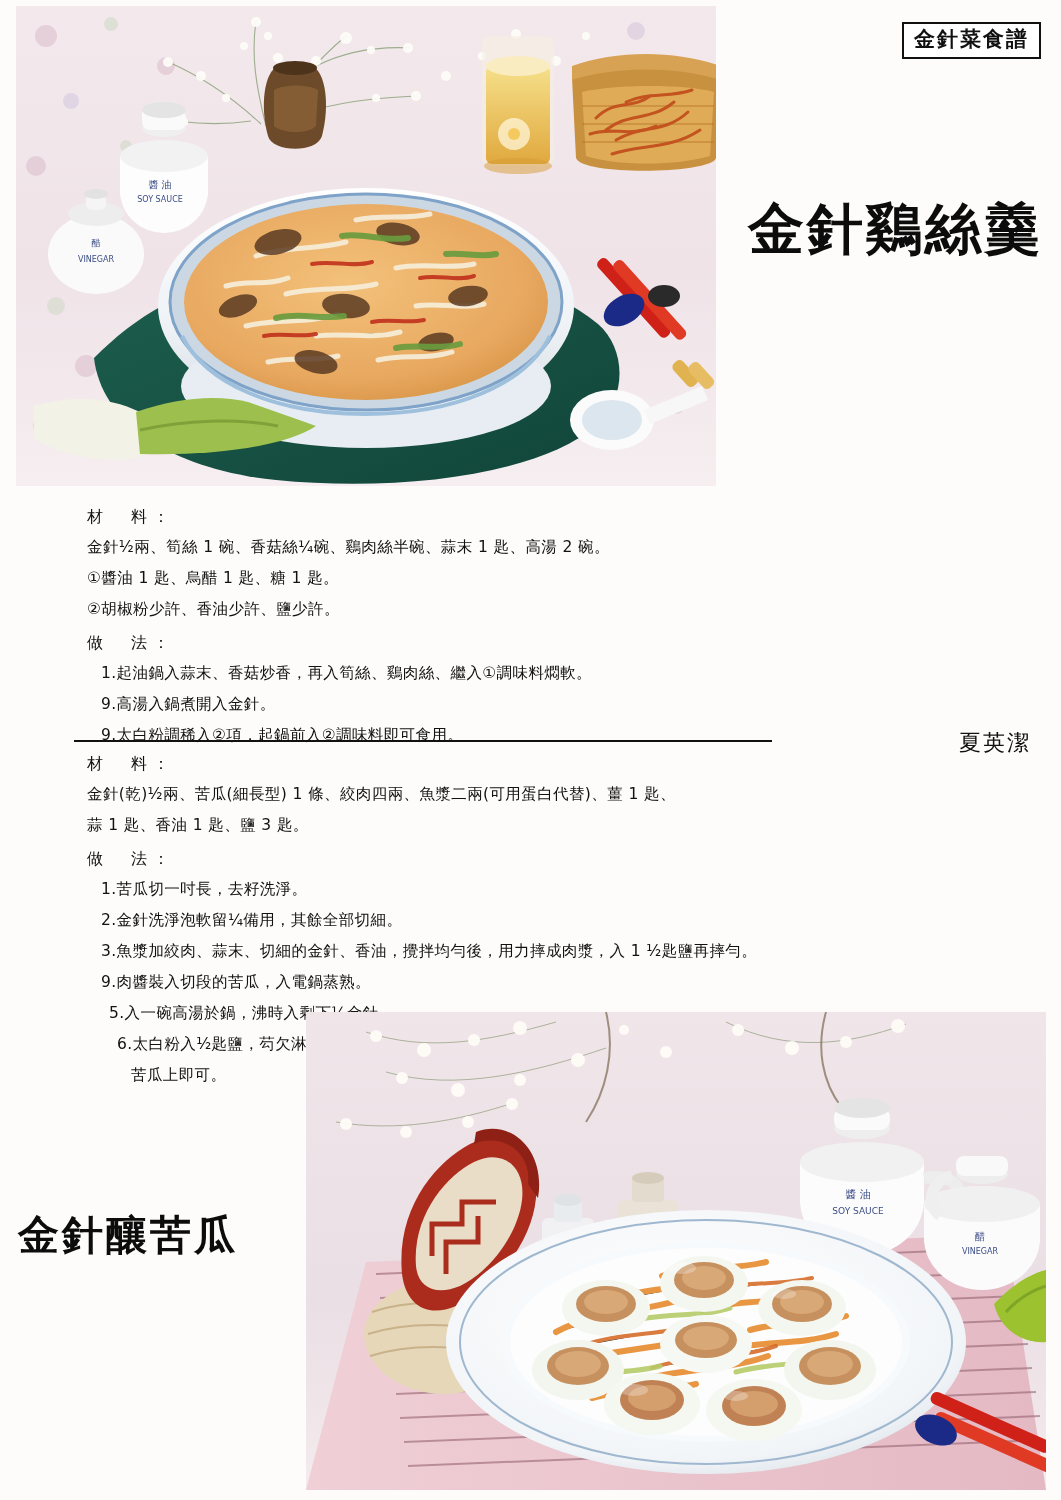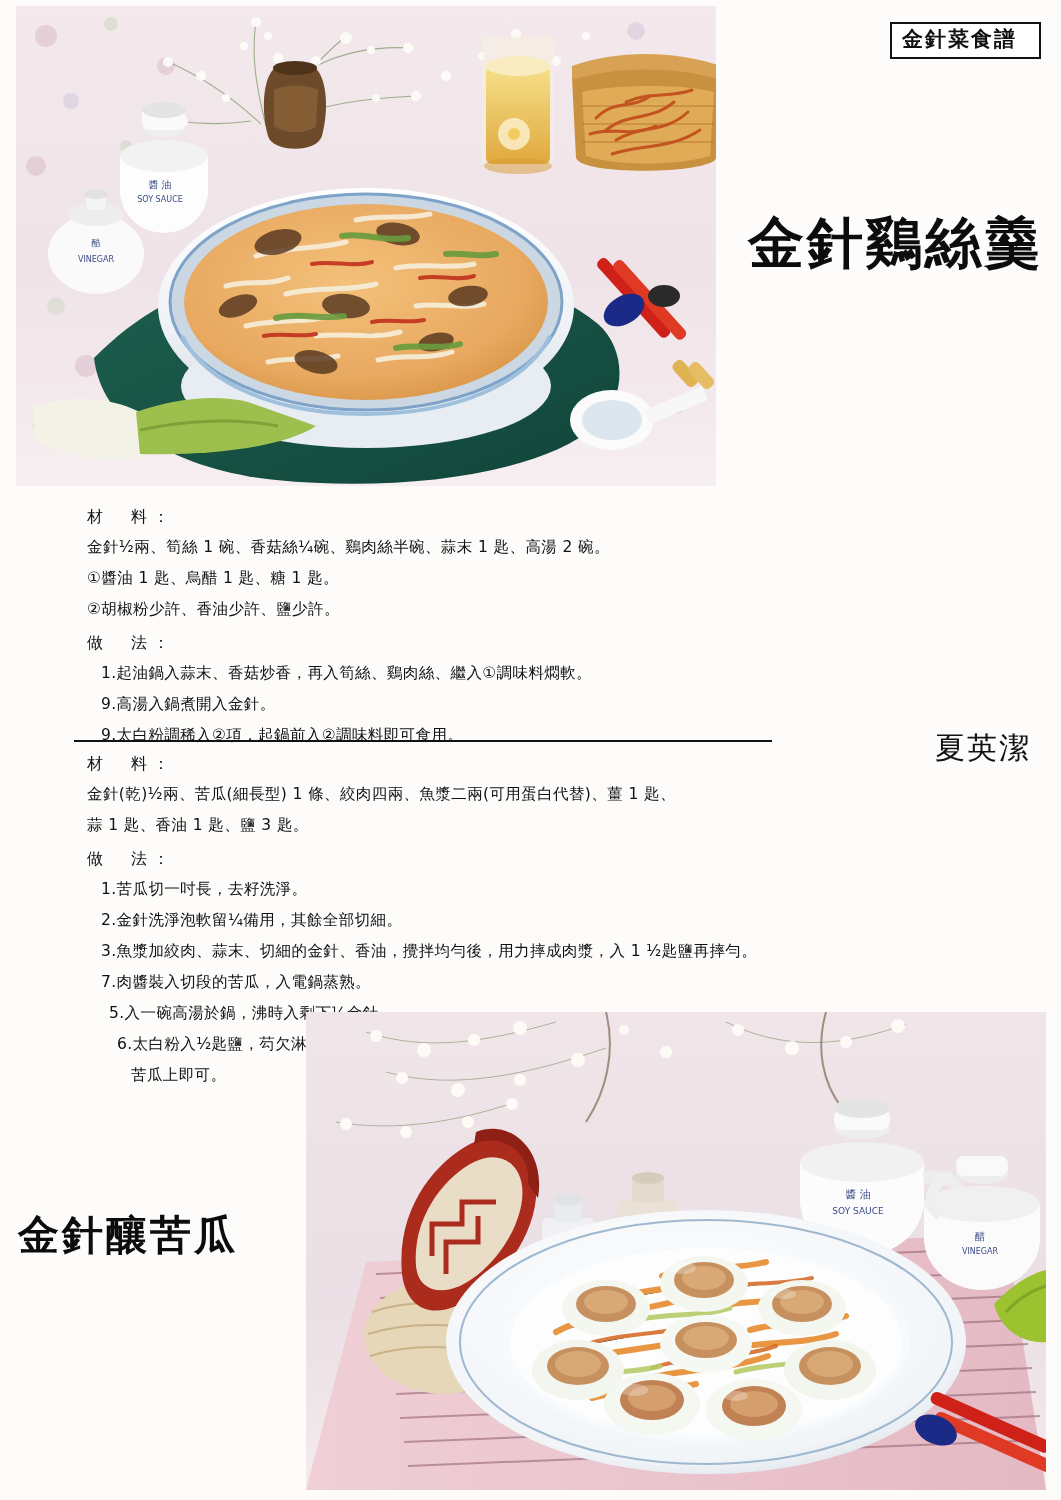--- a/index.html
+++ b/index.html
@@ -17,21 +17,21 @@
     background: #fdfcfa;
     overflow: hidden;
   }
 
   
   .corner-box {
     position: absolute;
     top: 22px;
     right: 20px;
     border: 2px solid #111;
-    padding: 5px 22px 7px 10px;
+    padding: 5px 10px 7px 10px;
     background: #fff;
   }
   .corner-box .inner {
     border: 0;
     font-size: 21px;
     font-weight: bold;
     letter-spacing: 2px;
     color: #111;
     line-height: 1;
     white-space: nowrap;
@@ -55,21 +55,21 @@
     height: 478px;
     overflow: hidden;
     background: #e8d8d0;
   }
   .ph-svg { display:block; width:100%; height:100%; }
 
   
   .dish-title-1 {
     position: absolute;
     right: 18px;
-    top: 206px;
+    top: 192px;
     font-size: 56px;
     font-weight: bold;
     letter-spacing: 3px;
     color: #0c0c0c;
     font-family: "DejaVu Serif", "Liberation Serif", serif;
     white-space: nowrap;
   }
   .dish-title-2 {
     position: absolute;
     left: 18px;
@@ -79,21 +79,21 @@
     letter-spacing: 3px;
     color: #0c0c0c;
     font-family: "DejaVu Serif", "Liberation Serif", serif;
     white-space: nowrap;
   }
 
   .author {
     position: absolute;
     right: 30px;
     top: 728px;
-    font-size: 30px;
+    font-size: 22px;
     letter-spacing: 2px;
     color: #111;
     font-family: Liberation Serif, serif;
     text-align: right;
   }
 
   
   .recipe {
     position: absolute;
     left: 87px;
@@ -355,21 +355,21 @@
   <div class="author">夏英潔</div>
 
   <div class="recipe recipe-2">
     <div class="sec-label">材　料：</div>
     <div class="line">金針(乾)½兩、苦瓜(細長型) 1 條、絞肉四兩、魚漿二兩(可用蛋白代替)、薑 1 匙、</div>
     <div class="line">蒜 1 匙、香油 1 匙、鹽 3 匙。</div>
     <div class="sec-label" style="margin-top:10px;">做　法：</div>
     <div class="line indent">1.苦瓜切一吋長，去籽洗淨。</div>
     <div class="line indent">2.金針洗淨泡軟留¼備用，其餘全部切細。</div>
     <div class="line indent">3.魚漿加絞肉、蒜末、切細的金針、香油，攪拌均勻後，用力摔成肉漿，入 1 ½匙鹽再摔勻。</div>
-    <div class="line indent">7.肉醬裝入切段的苦瓜，入電鍋蒸熟。</div>
+    <div class="line indent">9.肉醬裝入切段的苦瓜，入電鍋蒸熟。</div>
     <div class="line indent2">5.入一碗高湯於鍋，沸時入剩下¼金針。</div>
     <div class="line indent3">6.太白粉入½匙鹽，芶欠淋在</div>
     <div class="line cont">苦瓜上即可。</div>
   </div>
 
   <div class="dish-title-2">金針釀苦瓜</div>
 
   <div class="photo-bottom">
     <svg class="ph-svg" viewBox="0 0 740 478" preserveAspectRatio="none">
       <defs>

